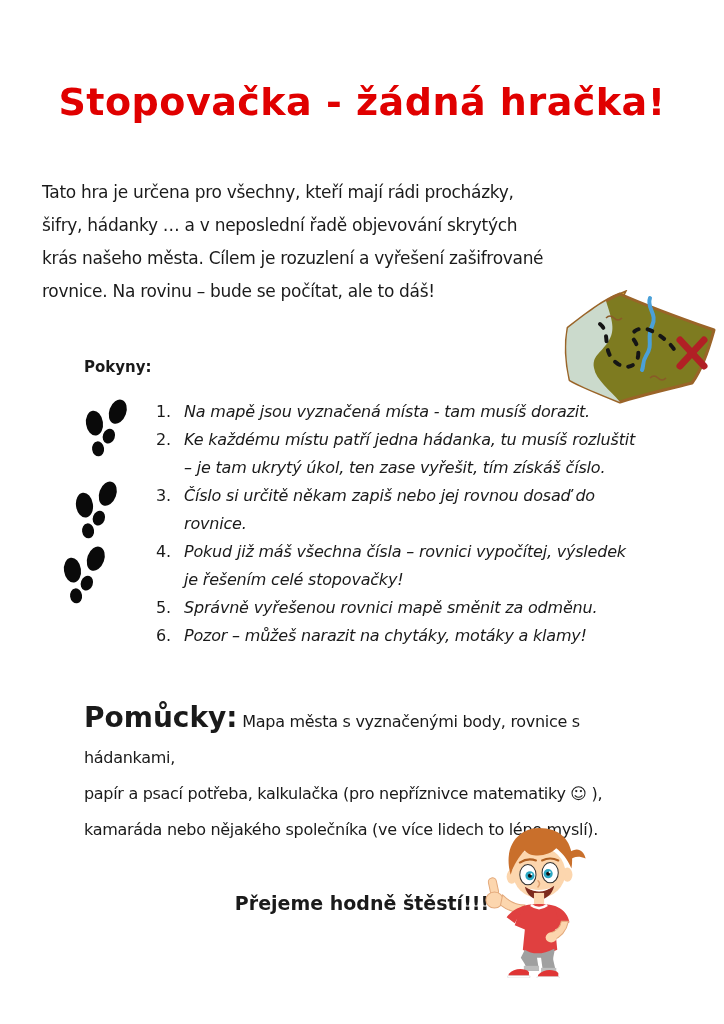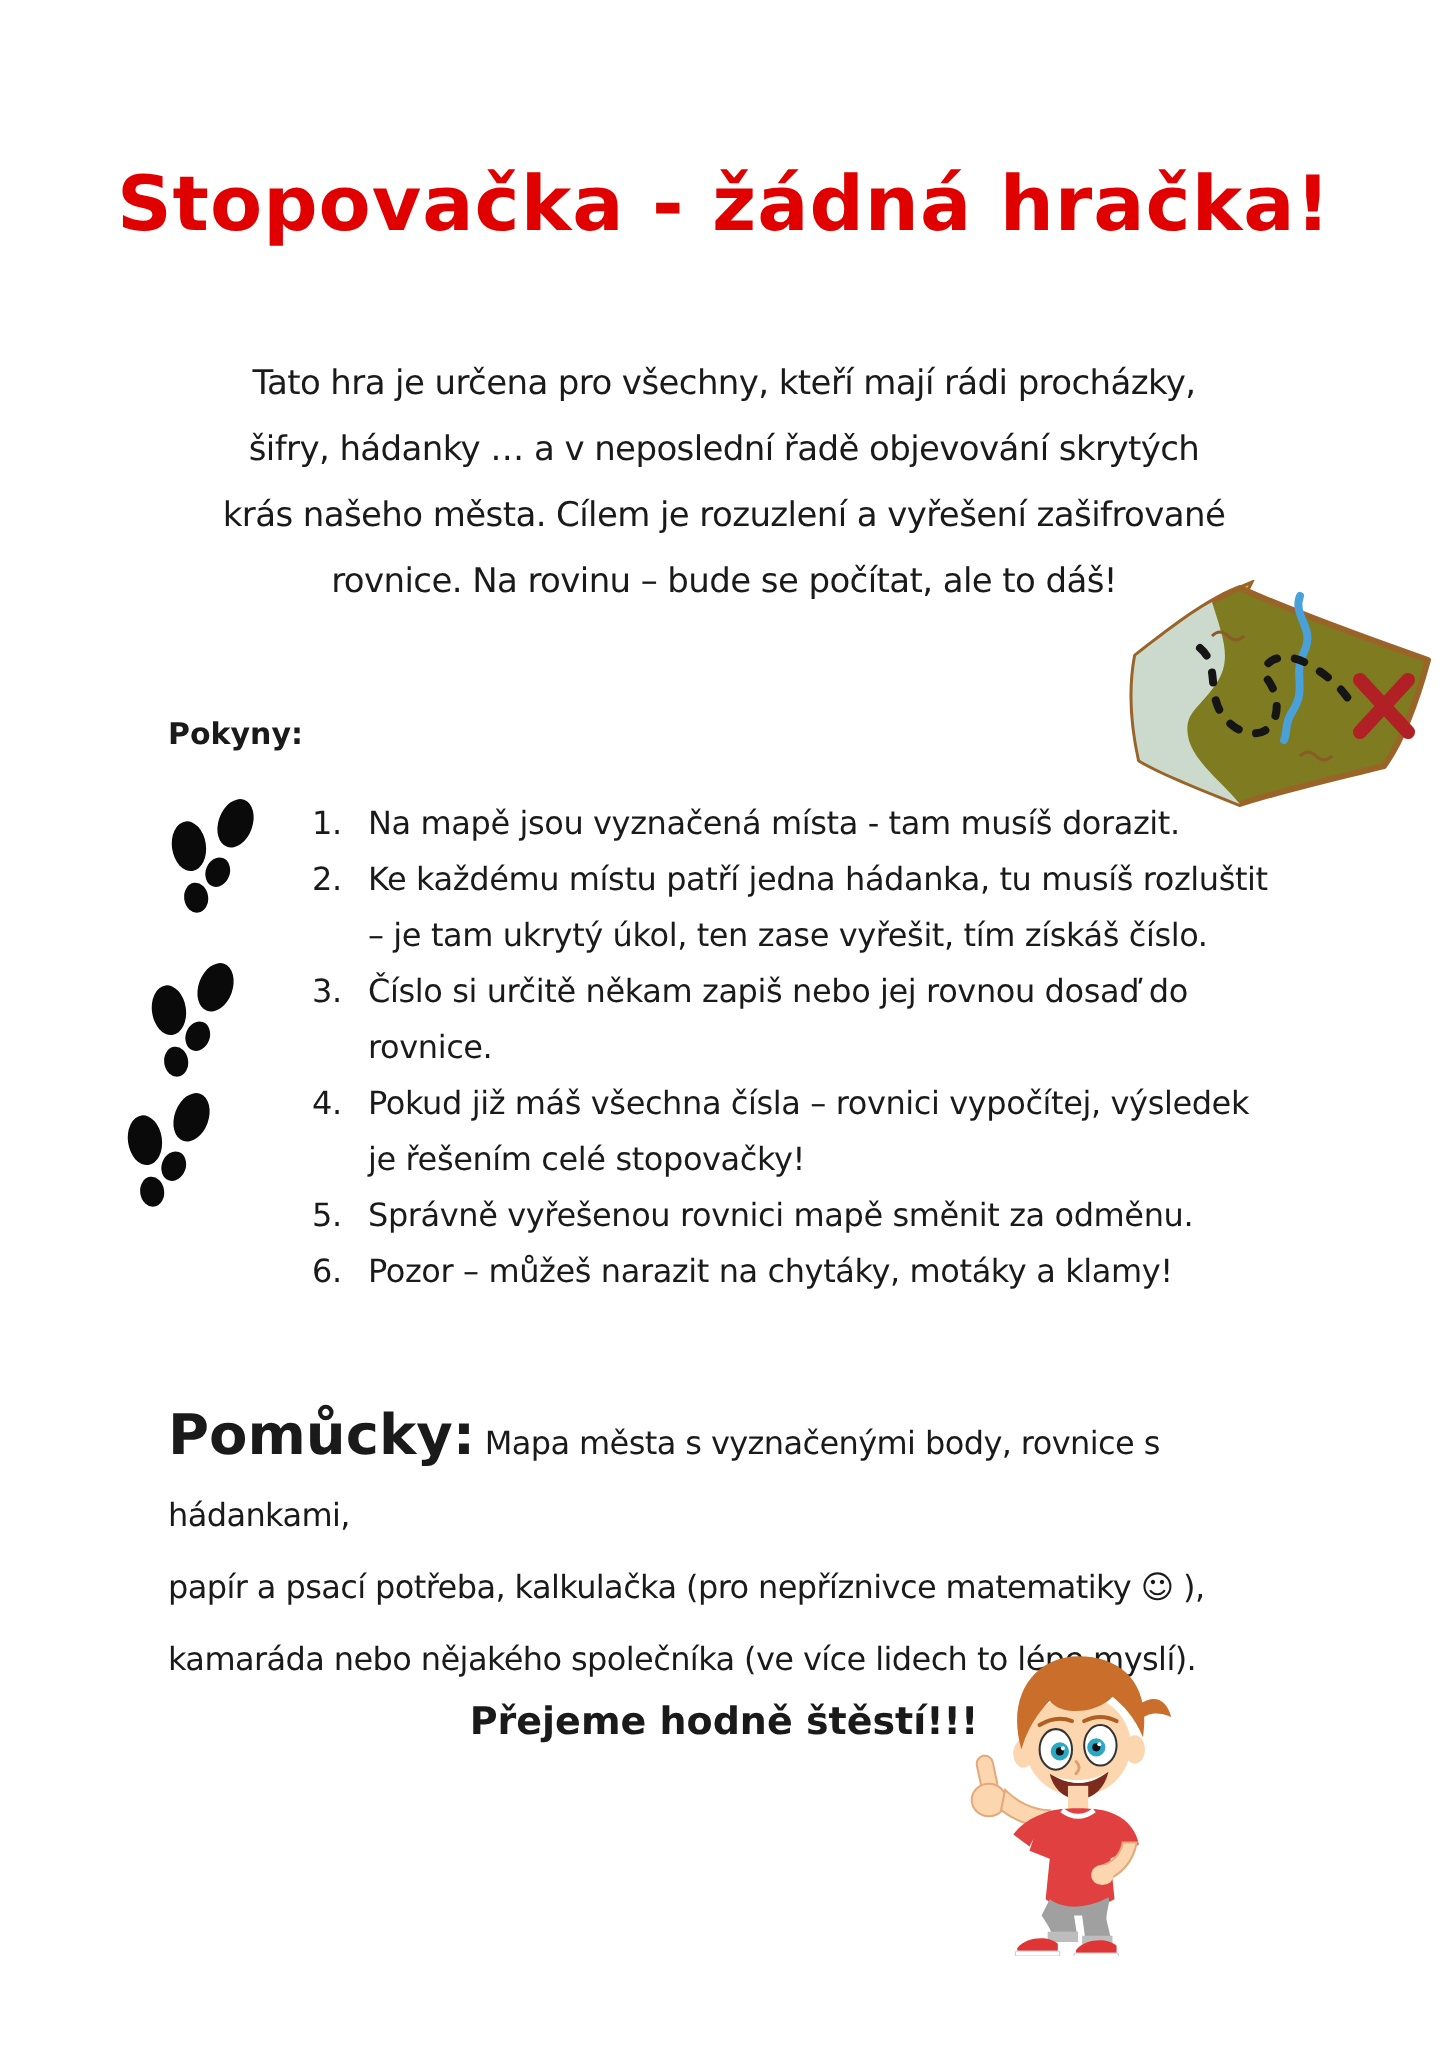--- a/index.html
+++ b/index.html
@@ -14,21 +14,20 @@
   }
   .title{
     position:absolute;top:80px;left:0;width:100%;
     text-align:center;
     font-size:38px;font-weight:bold;
     letter-spacing:0.5px;
     color:#e00000;
   }
   .intro{
     position:absolute;top:176px;left:42px;width:640px;
-    text-align:center;
     font-size:17px;line-height:33px;
     letter-spacing:-0.3px;
     white-space:pre-line;
   }
   .map-illu{position:absolute;left:542px;top:290px;width:178px;height:115px;}
   .pokyny{
     position:absolute;left:84px;top:358px;
     font-size:15px;font-weight:bold;
   }
   .footprints{position:absolute;width:52px;height:62px;}
@@ -36,30 +35,30 @@
   .fp2{left:70px;top:478px;}
   .fp3{left:58px;top:543px;}
   .ilist{
     position:absolute;left:156px;top:398px;width:520px;
     margin:0;padding:0;list-style:none;
     font-size:16px;line-height:28px;
     letter-spacing:-0.2px;
   }
   .ilist li{display:flex;align-items:flex-start;}
   .ilist .num{flex:0 0 28px;text-align:left;}
-  .ilist .txt{flex:1;white-space:pre-line;}
+  .ilist .txt{flex:1;white-space:pre-line;font-style:italic;}
   .supplies{
     position:absolute;left:84px;top:700px;width:580px;
     font-size:16px;line-height:36px;
     letter-spacing:-0.3px;
     white-space:pre-line;margin:0;
   }
   .supplies .lbl{font-weight:bold;font-size:28px;letter-spacing:0;}
   .closing{
-    position:absolute;left:0;top:848px;width:724px;
+    position:absolute;left:0;top:890px;width:724px;
     text-align:center;
     font-size:19px;font-weight:bold;line-height:26px;
   }
   .boy-illu{position:absolute;left:480px;top:820px;width:112px;height:158px;}
 </style>
 </head>
 <body>
 
 <div class="page">
 

